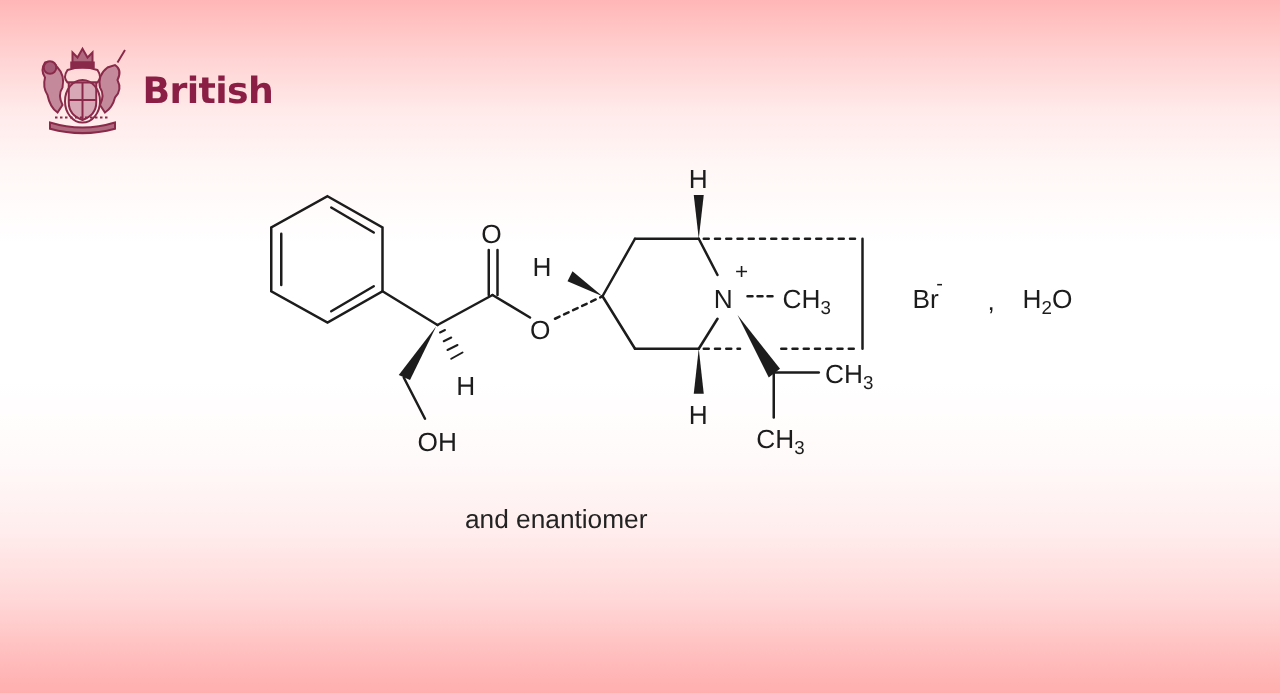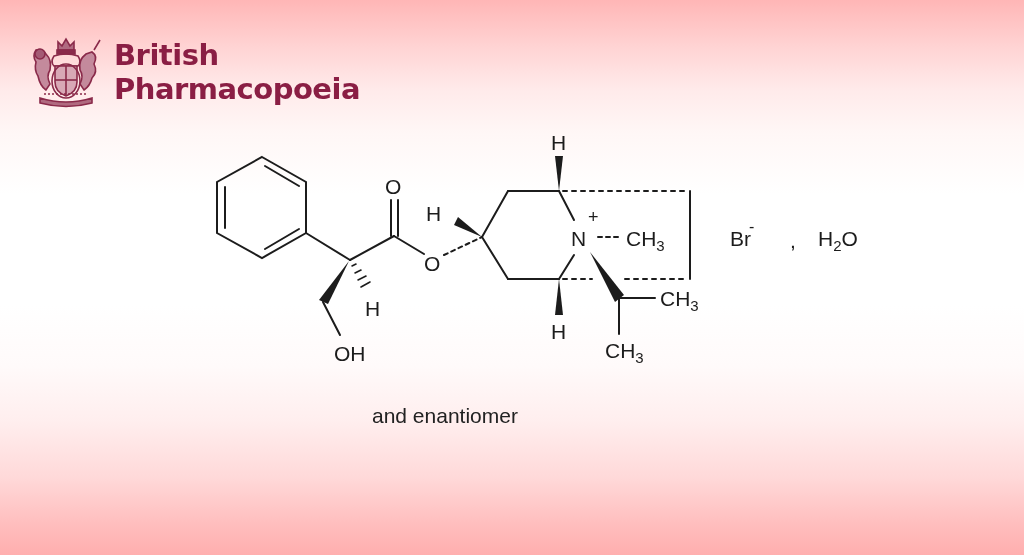--- a/index.html
+++ b/index.html
@@ -40,21 +40,20 @@
       <circle cx="12" cy="18" r="5" fill="#a45a74"></circle>
 
       <path d="M66 14 L72 4 M64 16 Q70 20 66 28 Q70 36 64 42 Q62 50 56 54 L52 48 Q56 40 52 34 Q50 24 58 18 Z" fill="#c48a9c"></path>
 
       <path d="M12 62 Q38 70 64 62 L64 67 Q38 74 12 67 Z" fill="#b06a80"></path>
       <path d="M16 58 L60 58" stroke-dasharray="2 2"></path>
     </g>
   </svg>
   <div class="brand">
     <span class="l1">British</span>
-    <span class="l2">Pharmacopoeia</span>
   </div>
 </div>
 
 <svg class="molecule" width="1024" height="555" viewBox="0 0 1024 555">
   <g stroke="#1c1c1c" stroke-width="2" fill="none" stroke-linecap="round">
 
     <g>
       <polygon points="262,157 306,182 306,233 262,258 217,233 217,182"></polygon>
       <line x1="265" y1="166" x2="299" y2="186"></line>
       <line x1="299" y1="229" x2="265" y2="249"></line>

